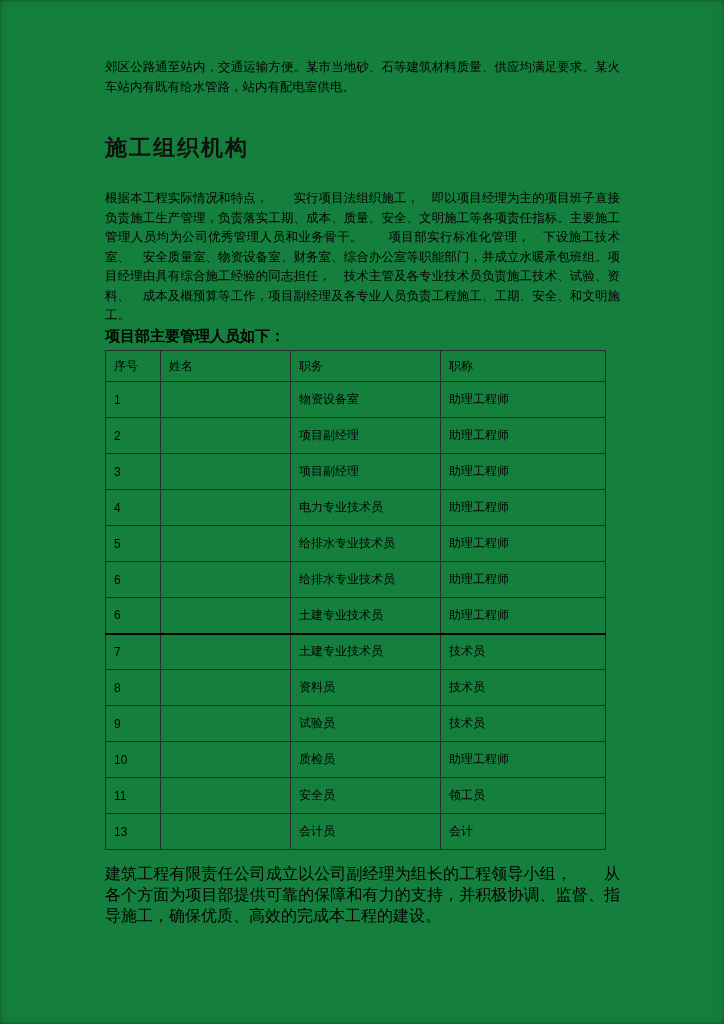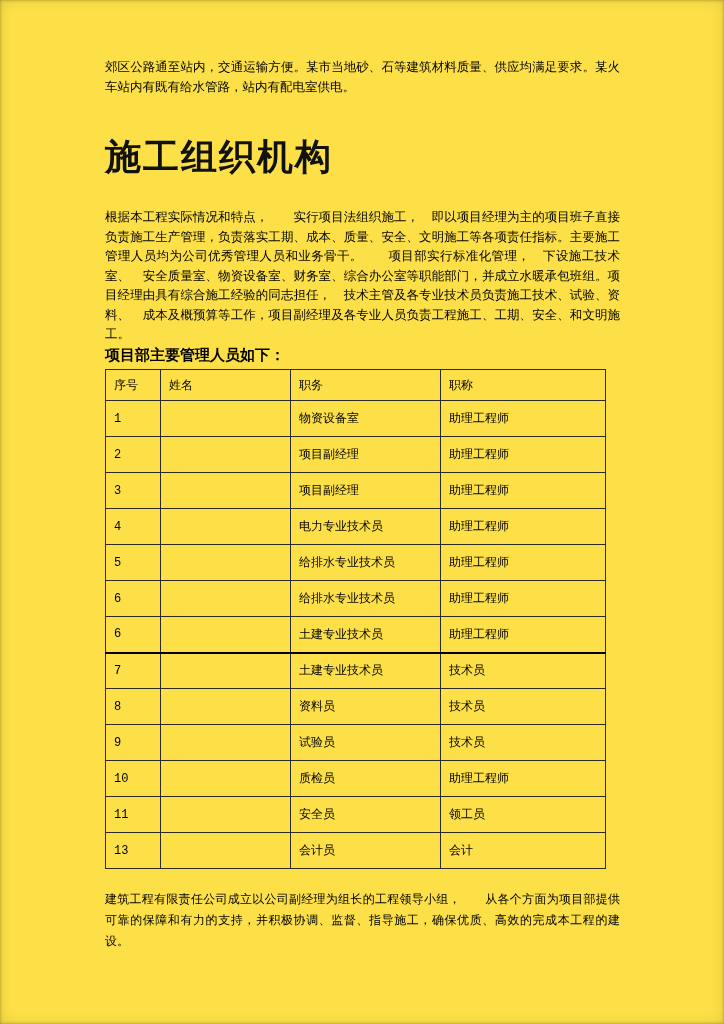--- a/index.html
+++ b/index.html
@@ -2,37 +2,37 @@
 <html><head>
 <meta charset="utf-8">
 <style>
   * { margin: 0; padding: 0; box-sizing: border-box; }
   html, body { background: #ffffff; }
   body { width: 724px; }
 
   .page {
     width: 724px;
     height: 1024px;
-    background: #fde047;
+    background: #15803d;
     color: #000000;
     font-family: "Liberation Sans", sans-serif;
     padding: 57px 104px 40px 105px;
     position: relative;
     box-shadow: inset 0 0 3px rgba(0,0,0,0.35), inset 0 0 14px rgba(0,0,0,0.12);
     overflow: hidden;
   }
 
   .intro {
     font-size: 12.5px;
     line-height: 20px;
     text-align: justify;
   }
 
   .heading {
-    font-size: 36px;
+    font-size: 22px;
     font-weight: 600;
     letter-spacing: 2px;
     margin-top: 36px;
     margin-bottom: 26px;
     color: #111111;
   }
 
   .body-text {
     font-size: 12.5px;
     line-height: 19.5px;
@@ -44,40 +44,39 @@
     font-size: 15px;
     line-height: 19.5px;
     font-weight: bold;
   }
 
   table.staff {
     border-collapse: collapse;
     margin-top: 5px;
     width: 500px;
     table-layout: fixed;
-    font-family: Liberation Mono, monospace;
   }
   table.staff th, table.staff td {
     border: 1px solid #2b2b2b;
     font-size: 12px;
     font-weight: normal;
     text-align: left;
     vertical-align: middle;
     padding-left: 8px;
     overflow: hidden;
     white-space: nowrap;
   }
   table.staff th { height: 31px; }
   table.staff td { height: 36px; }
   table.staff tr.thick td { border-bottom: 2px solid #000000; }
 
   .closing {
-    font-size: 12px;
+    font-size: 16px;
     line-height: 21px;
-    margin-top: 20px;
+    margin-top: 13px;
     text-align: justify;
   }
 </style>
 </head>
 <body>
 
 <div class="page">
 
   <p class="intro">郊区公路通至站内，交通运输方便。某市当地砂、石等建筑材料质量、供应均满足要求。某火车站内有既有给水管路，站内有配电室供电。</p>
 

